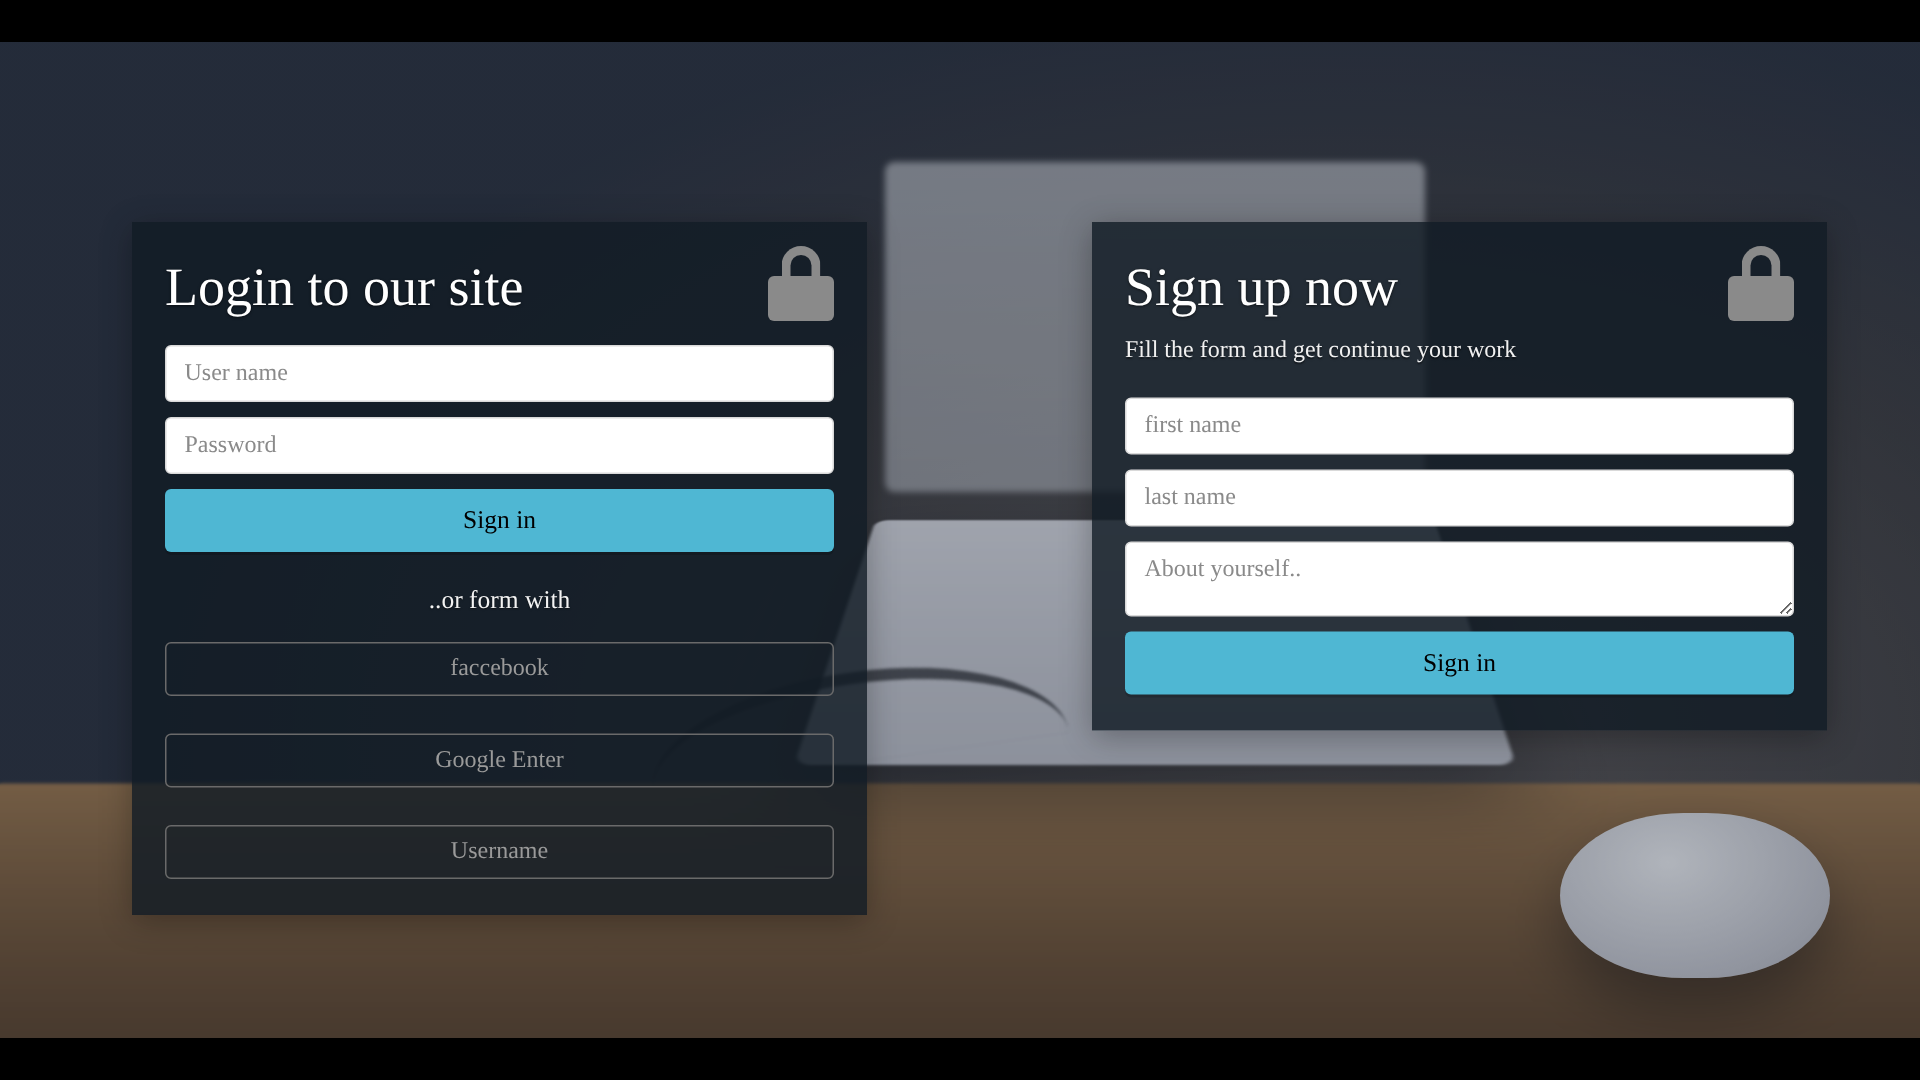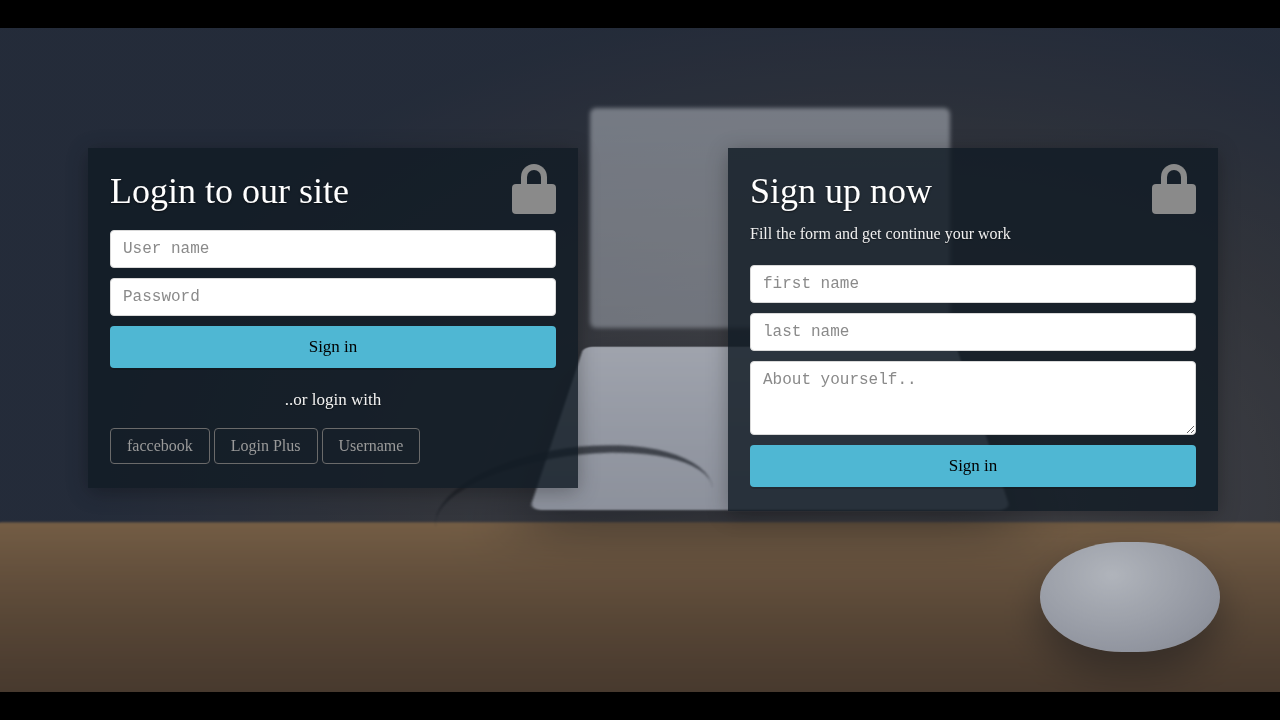--- a/index.html
+++ b/index.html
@@ -103,43 +103,43 @@
   .lock .shackle {
     position: absolute; top: 0; left: 9px; width: 26px; height: 26px;
     border: 6px solid #8a8a8a; border-bottom: none;
     border-radius: 14px 14px 0 0;
   }
 
   .field {
     display: block; width: 100%;
     background: #fff; border: 1px solid #d9d9d9; border-radius: 4px;
     padding: 9px 12px; font-size: 16px; color: #333;
-    font-family: Liberation Mono, monospace;
+    font-family: Liberation Serif, serif;
     margin-bottom: 10px;
   }
   .field::placeholder { color: #8a8a8a; }
-  textarea.field { height: 74px; resize: both; }
+  textarea.field { height: 50px; resize: both; }
 
   .btn-primary {
     display: block; width: 100%;
     background: #4fb7d3; color: #000000; text-align: center;
     border: none; border-radius: 4px;
     padding: 11px 0; font-size: 17px;
     font-family: Georgia, serif;
     cursor: pointer;
     box-shadow: 0 2px 0 rgba(0,0,0,0.15);
   }
 
   .divider {
     text-align: center; color: #f3f3f3; font-size: 17px;
     margin: 22px 0 18px 0;
     text-shadow: 0 1px 1px rgba(0,0,0,0.5);
   }
 
-  .social-row { display: flex; gap: 4px; }
+  .social-row { display: flex; gap: 25px; flex-direction: column; }
   .btn-outline {
     background: transparent; color: #9a9a9a;
     border: 1px solid #6a6a6a; border-radius: 4px;
     padding: 8px 16px; font-size: 16px;
     font-family: Georgia, serif;
     cursor: pointer;
   }
 </style>
 </head>
 <body>
@@ -161,25 +161,25 @@
       <div class="lock">
         <div class="shackle"></div>
           <div class="body"></div>
       </div>
     </div>
 
     <input type="text" class="field" placeholder="User name" style="">
     <input type="password" class="field" placeholder="Password" style="">
     <button class="btn-primary">Sign in</button>
 
-    <div class="divider">..or login with</div>
+    <div class="divider">..or form with</div>
 
     <div class="social-row">
       <button class="btn-outline">faccebook</button>
-      <button class="btn-outline">Login Plus</button>
+      <button class="btn-outline">Google Enter</button>
       <button class="btn-outline">Username</button>
     </div>
   </div>
 
   <div class="card signup">
     <div class="card-head">
       <h2 class="card-title">Sign up now</h2>
       <p class="card-sub">Fill the form and get continue your work</p>
       <div class="lock">
         <div class="shackle"></div>

